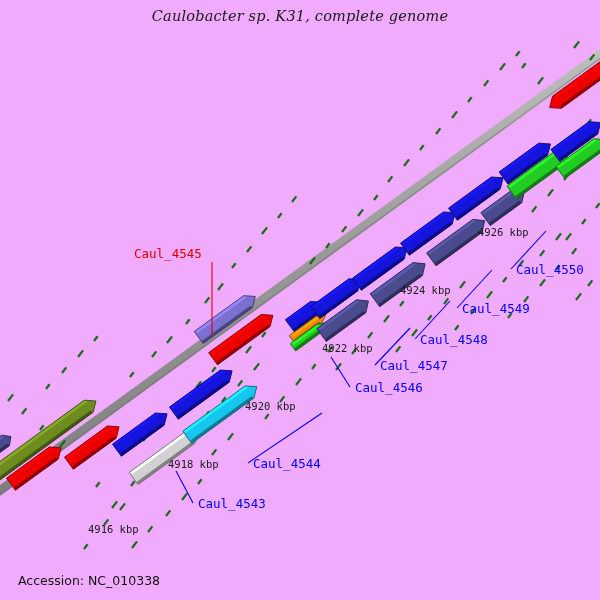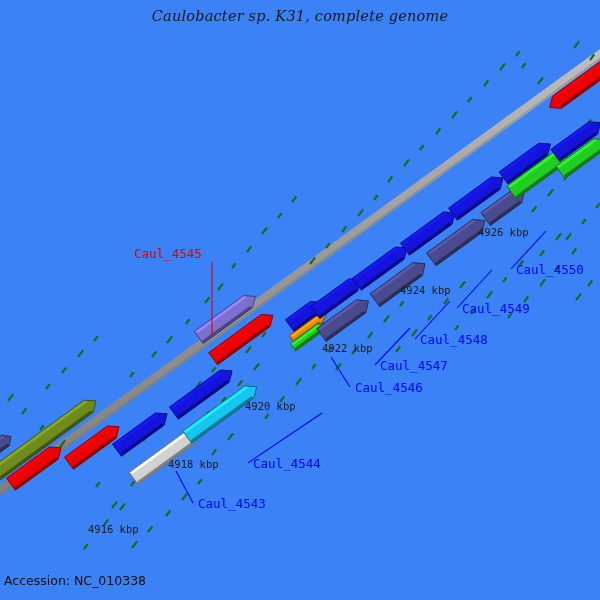--- a/index.html
+++ b/index.html
@@ -1,27 +1,27 @@
 <!DOCTYPE html>
 <html><head>
 <meta charset="utf-8">
 <style>
   html,body{margin:0;padding:0;background:#ffffff;}
   body{width:600px;height:600px;overflow:hidden;
        font-family:"DejaVu Sans",sans-serif;}
-  #stage{position:relative;width:600px;height:600px;background:#3b82f6;}
+  #stage{position:relative;width:600px;height:600px;background:#f0abfc;}
 
   .title{
     position:absolute;top:8px;left:0;width:600px;text-align:center;
     font-family:"DejaVu Serif",serif;font-style:italic;font-size:14.5px;
     color:#1a1a1a;letter-spacing:.2px;white-space:nowrap;
   }
 
   .footer-left{
-    position:absolute;left:4px;bottom:12px;font-size:12.5px;color:#111;
+    position:absolute;left:18px;bottom:12px;font-size:12.5px;color:#111;
     font-family:"DejaVu Sans",sans-serif;white-space:nowrap;
   }
   .footer-right{
     position:absolute;right:8px;bottom:12px;font-size:12.5px;color:#111;
     font-family:"DejaVu Sans",sans-serif;white-space:nowrap;
   }
 
   svg.map{position:absolute;left:0;top:0;width:600px;height:600px;}
 
   .glabel{

